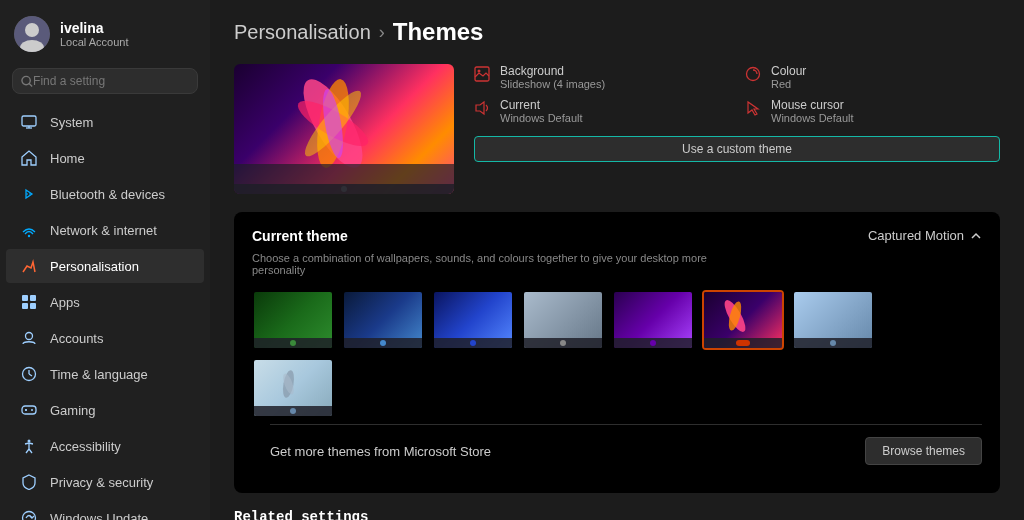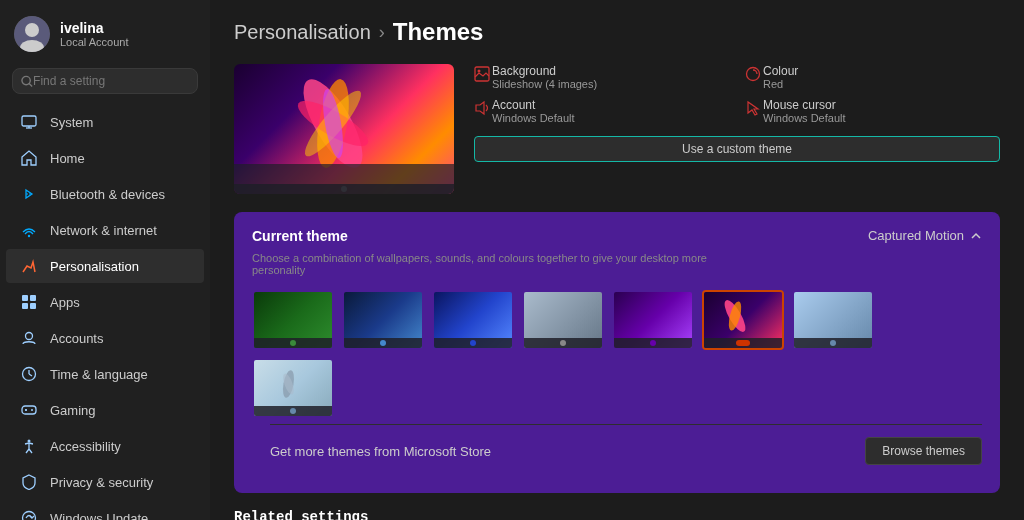--- a/index.html
+++ b/index.html
@@ -168,21 +168,21 @@
 
     .theme-meta-grid {
       display: grid;
       grid-template-columns: 1fr 1fr;
       gap: 8px 16px;
     }
 
     .meta-item {
       display: flex;
       align-items: flex-start;
-      gap: 0;
+      gap: 8px;
     }
 
     .meta-icon {
       width: 18px;
       height: 18px;
       color: #cc3333;
       font-size: 14px;
       flex-shrink: 0;
       margin-top: 2px;
     }
@@ -205,21 +205,21 @@
       background: #2d2d2d;
       border: 1px solid #14b8a6;
       border-radius: 4px;
       color: #ccc;
       font-size: 12px;
       cursor: pointer;
     }
 
     
     .current-theme-section {
-      background: #4c1d95;
+      background: #000000;
       border-radius: 8px;
       padding: 16px 18px;
       margin-bottom: 16px;
     }
 
     .current-theme-header {
       display: flex;
       justify-content: space-between;
       align-items: flex-start;
       margin-bottom: 14px;
@@ -559,21 +559,21 @@
         </div>
 
         <div class="meta-item">
           <div class="meta-icon">
             <svg width="16" height="16" viewBox="0 0 16 16" fill="none">
               <polygon points="2,5 6,5 10,2 10,14 6,11 2,11" stroke="#cc3333" stroke-width="1.2" fill="none"></polygon>
               <path d="M12 5 Q15 8 12 11" stroke="#cc3333" stroke-width="1.2" fill="none"></path>
             </svg>
           </div>
           <div class="meta-text">
-            <div class="meta-label">Account</div>
+            <div class="meta-label">Current</div>
             <div class="meta-value">Windows Default</div>
           </div>
         </div>
 
         <div class="meta-item">
           <div class="meta-icon">
             <svg width="16" height="16" viewBox="0 0 16 16" fill="none">
               <path d="M3 2 L3 13 L7 10 L10 15 L12 14 L9 9 L13 9 Z" stroke="#cc3333" stroke-width="1.2" fill="none"></path>
             </svg>
           </div>

